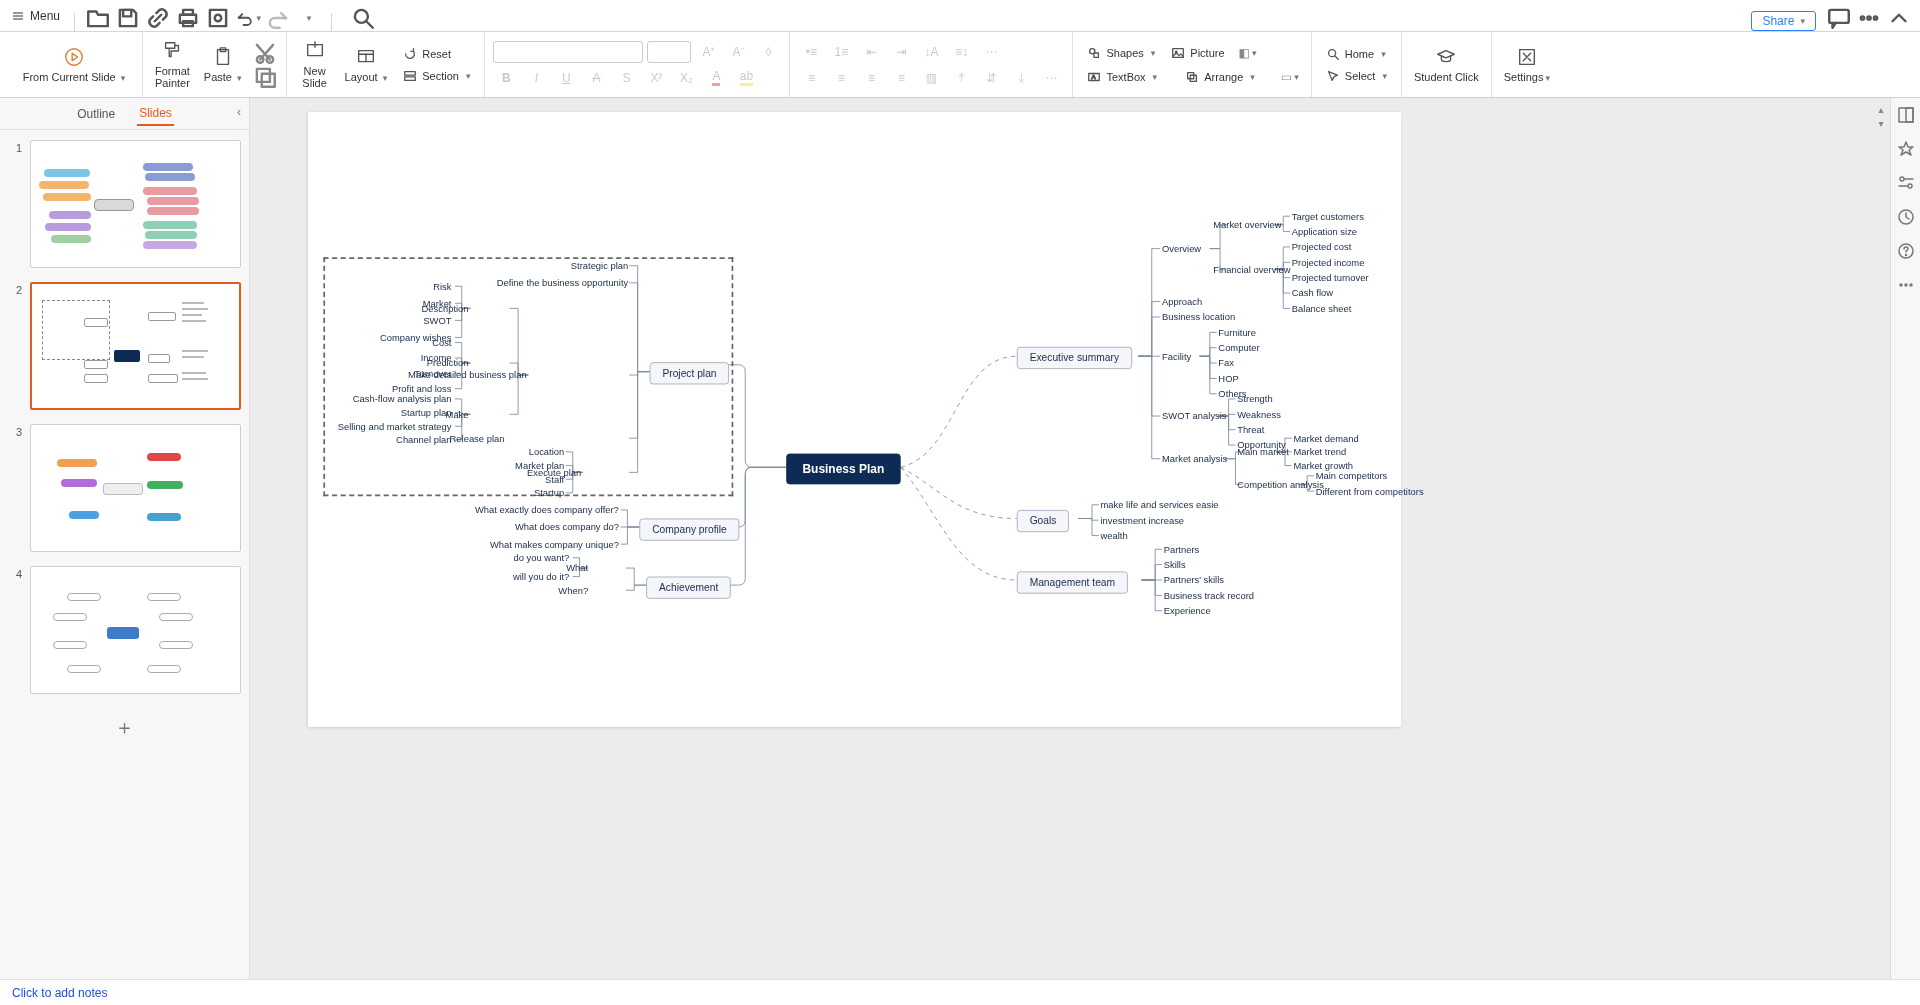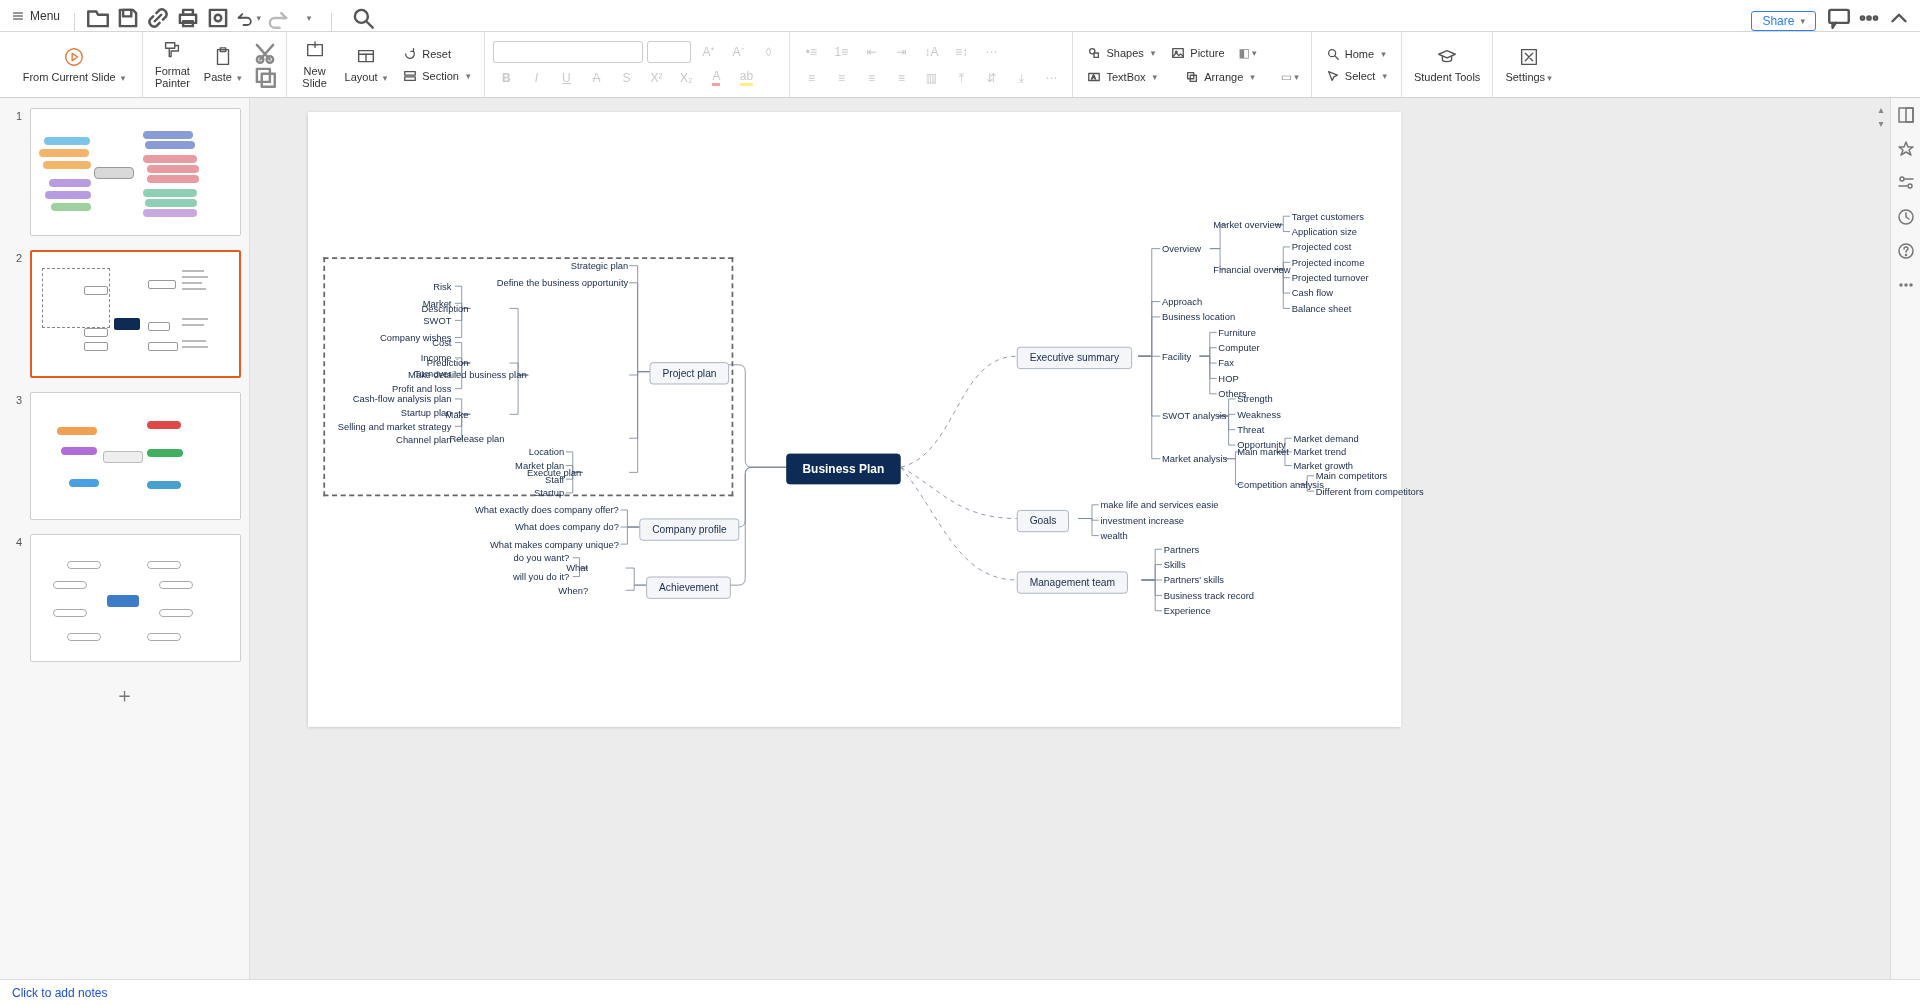--- a/index.html
+++ b/index.html
@@ -372,37 +372,42 @@
         <span class="caret">▾</span>
       </div>
   </div>
 
   <div class="rgroup">
     <div class="vbtn">
       <svg class="icon-lg icon" viewBox="0 0 24 24">
           <path d="M3 9l9-4 9 4-9 4z"></path>
           <path d="M7 11v4c0 1 2 2 5 2s5-1 5-2v-4"></path>
         </svg>
-      <div class="cap">Student Tools</div>
+      <div class="cap">Student Click</div>
     </div>
   </div>
 
   <div class="rgroup">
     <div class="vbtn">
       <svg class="icon-lg icon" viewBox="0 0 24 24">
           <rect x="4" y="4" width="16" height="16"></rect>
           <path d="M8 8l8 8M16 8l-8 8"></path>
         </svg>
       <div class="cap"><span>Settings</span><span class="caret">▾</span></div>
     </div>
   </div>
 </div>
 
 <div id="main">
   <div id="left">
+    <div class="toptabs">
+      <div class="lt">Outline</div>
+      <div class="lt active">Slides</div>
+      <div class="collapse">‹</div>
+    </div>
     <div id="thumbs">
       <div class="thumb-row">
         <div class="thumb-num">1</div>
         <div class="thumb">
           <div class="mini">
             <div class="bar" style="left:55px;top:50px;width:40px;height:12px;background:#d9d9d9;border:1px solid #999"></div>
             <div class="bar" style="left:5px;top:20px;width:46px;background:#7cc4e8"></div>
             <div class="bar" style="left:0px;top:32px;width:50px;background:#f2b56b"></div>
             <div class="bar" style="left:4px;top:44px;width:48px;background:#f2b56b"></div>
             <div class="bar" style="left:10px;top:62px;width:42px;background:#b99be0"></div>

